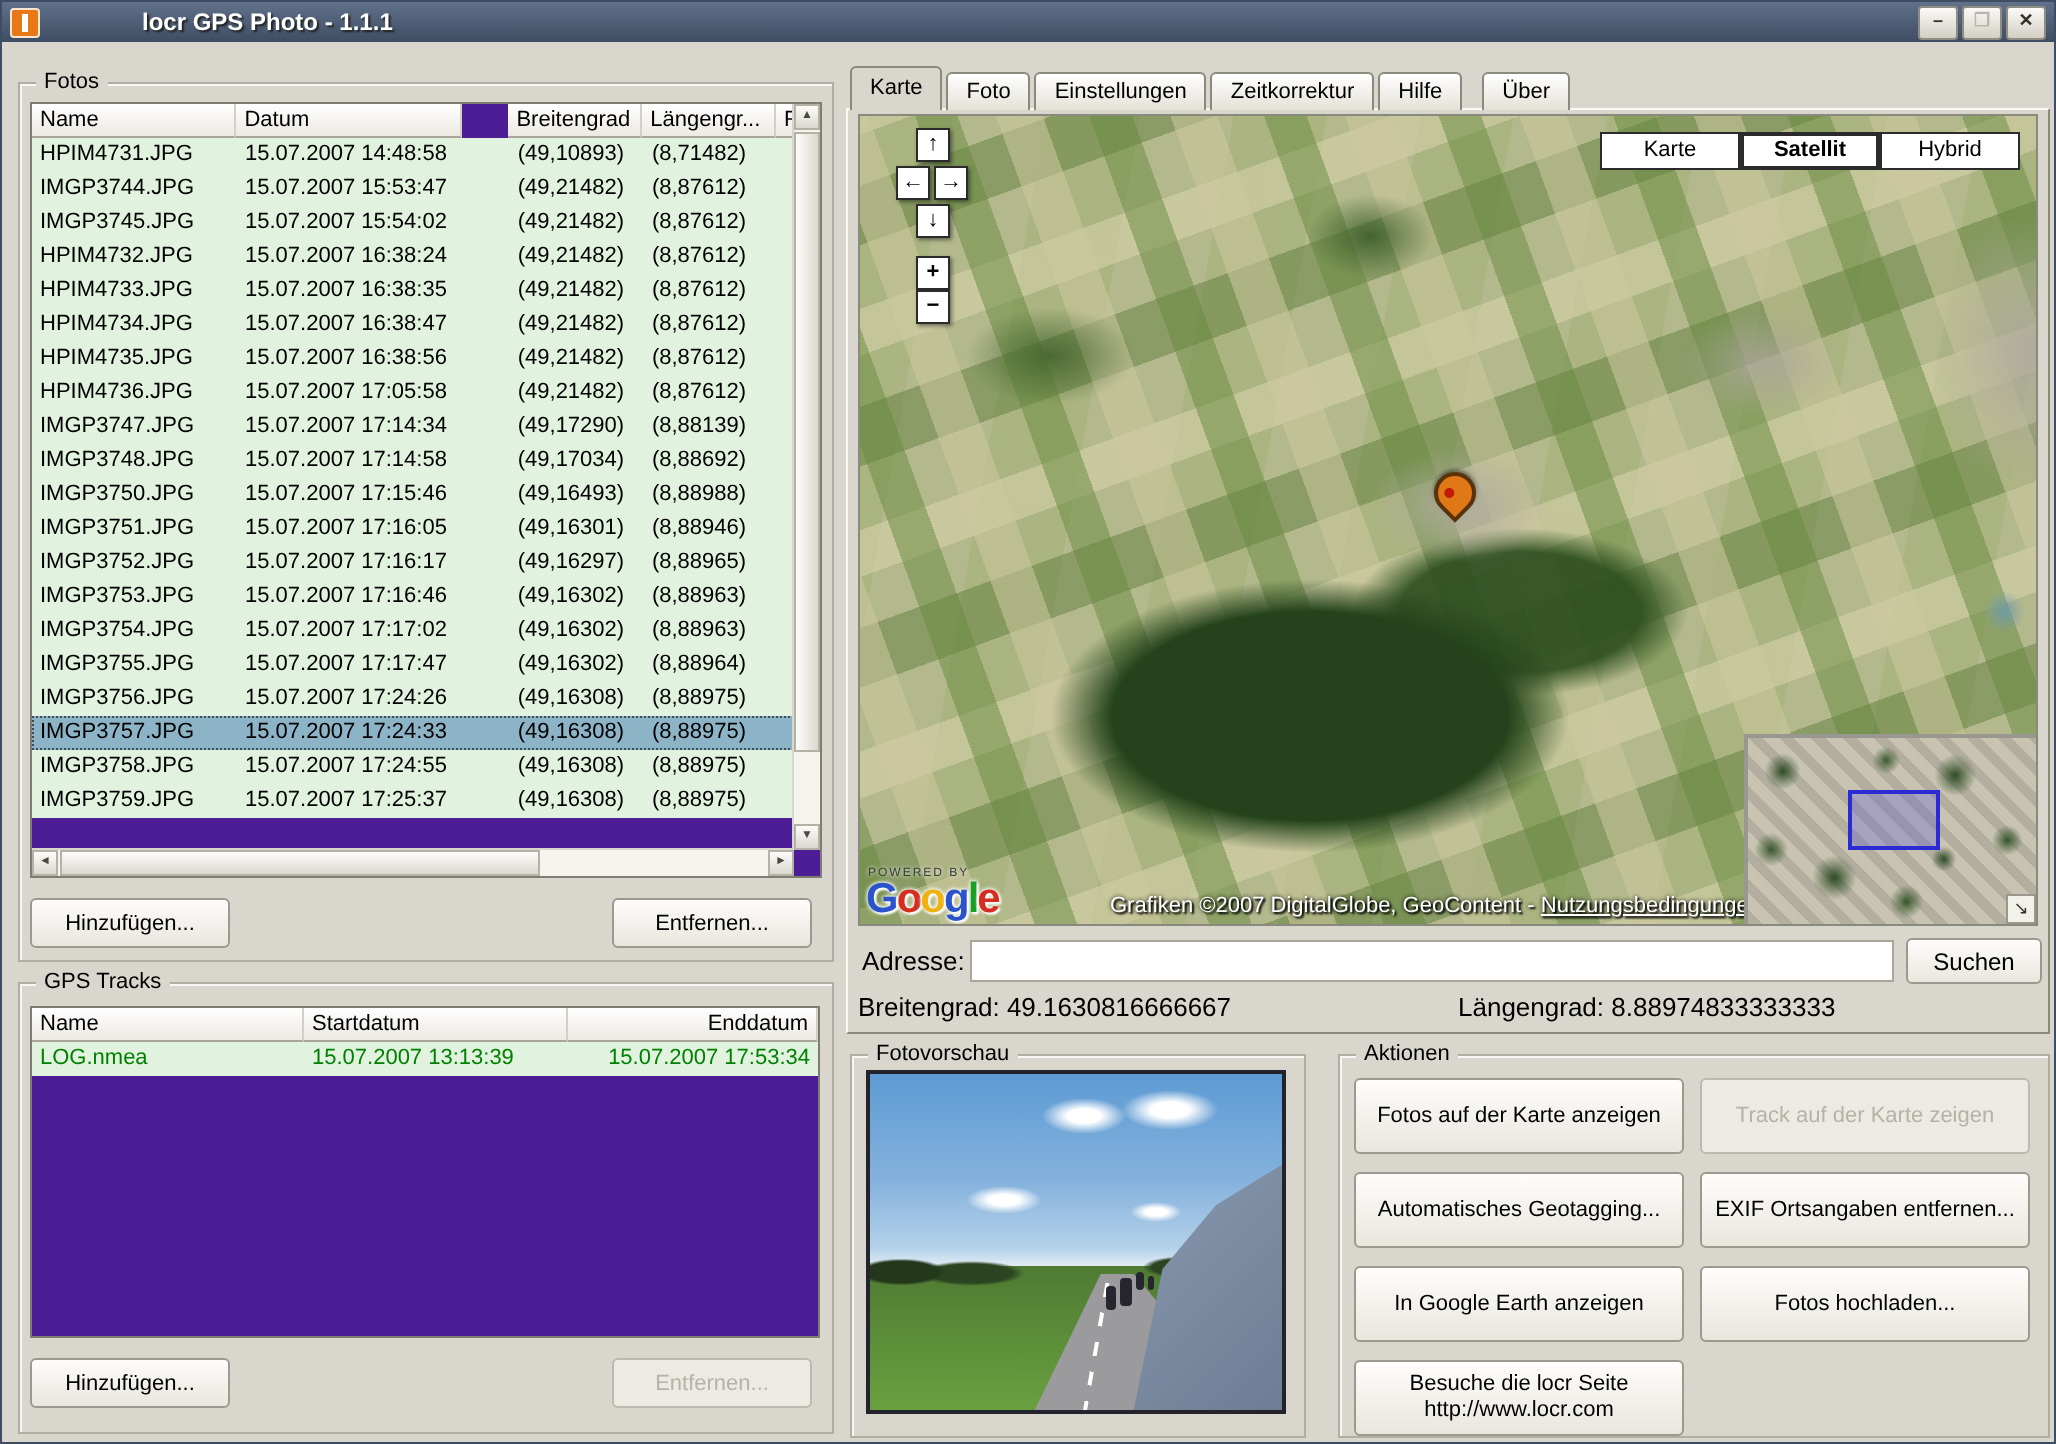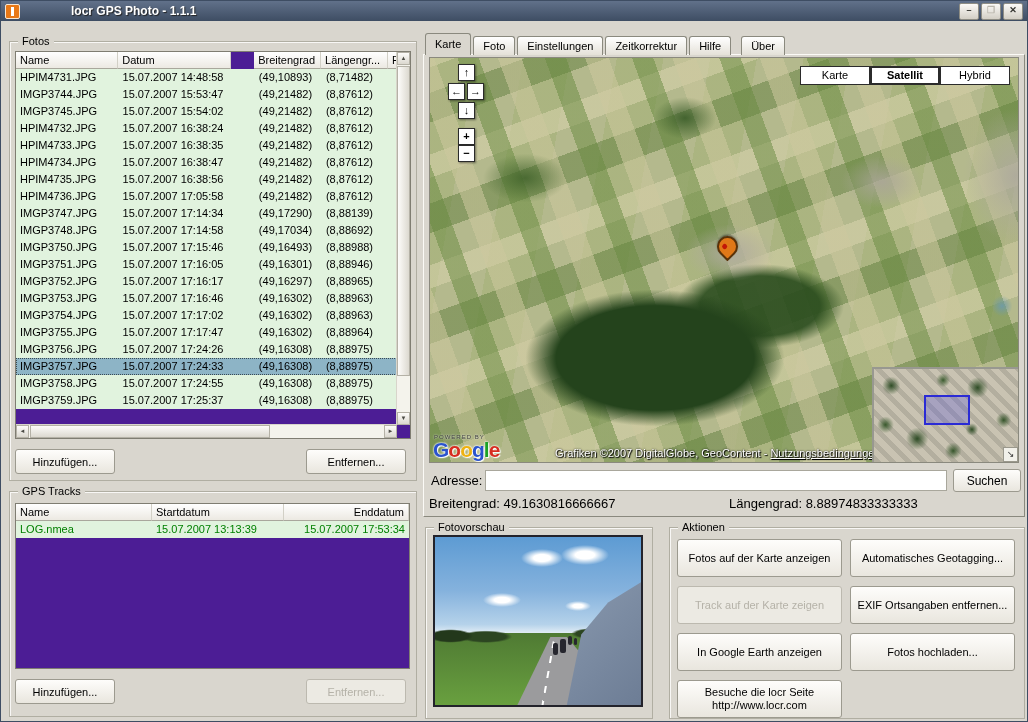--- a/index.html
+++ b/index.html
@@ -403,21 +403,21 @@
       <span style="left:23px;top:3px;width:3px;height:7px;"></span>
     </div>
     <div class="ph-jacket"></div>
   </div>
 
   <div class="groupbox" style="left:668px;top:526px;width:354px;height:190px;">
     <div class="gb-label">Aktionen</div>
   </div>
   <div class="actions-grid" id="actions-grid">
       <div class="abtn">Fotos auf der Karte anzeigen</div>
+      <div class="abtn disabled">Track auf der Karte zeigen</div>
       <div class="abtn">Automatisches Geotagging...</div>
-      <div class="abtn disabled">Track auf der Karte zeigen</div>
       <div class="abtn">EXIF Ortsangaben entfernen...</div>
       <div class="abtn">In Google Earth anzeigen</div>
       <div class="abtn">Fotos hochladen...</div>
       <div class="abtn">Besuche die locr Seite http://www.locr.com</div>
     </div>
 
 </div>
 
 </body></html>

